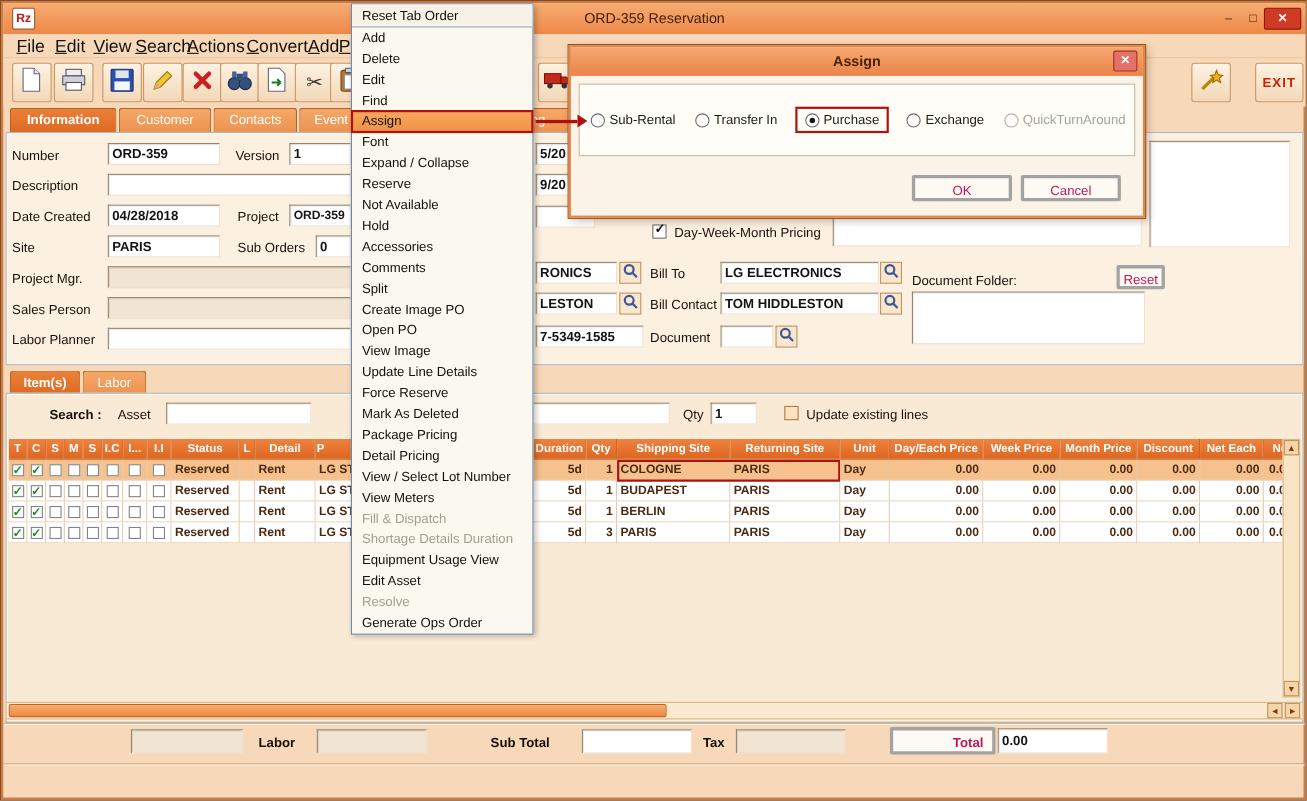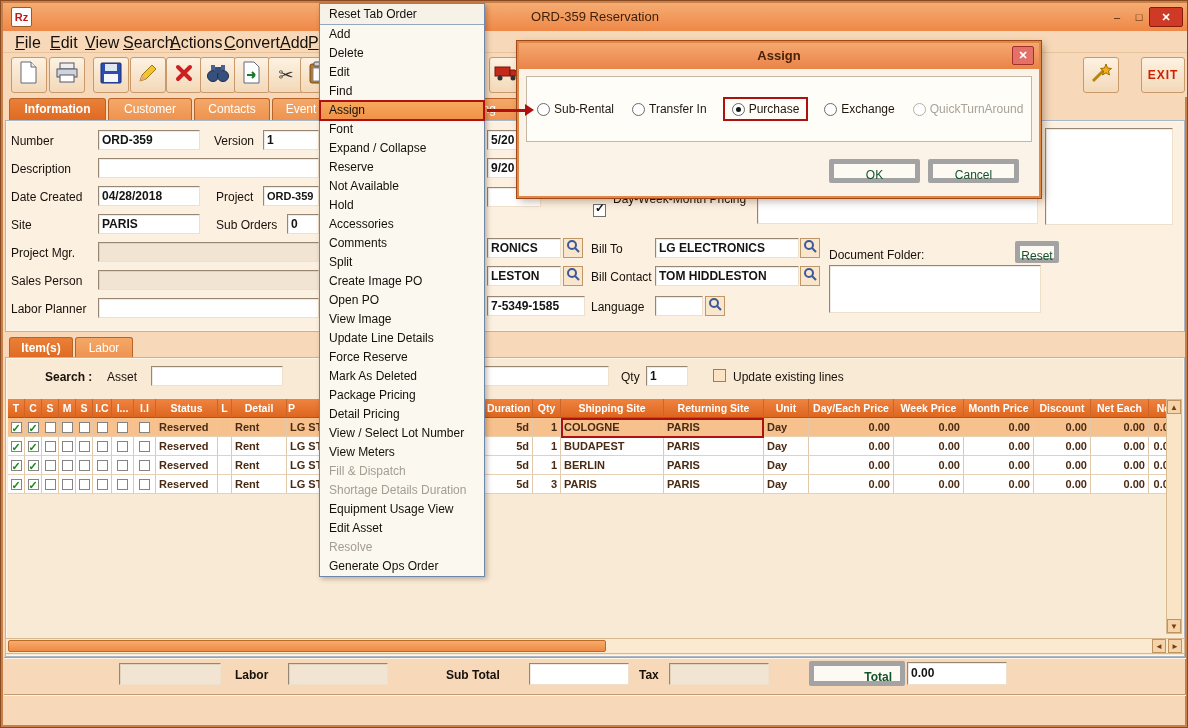--- a/index.html
+++ b/index.html
@@ -30,21 +30,21 @@
   
   .lbl{position:absolute;font-size:12px;color:#18100a;line-height:20px;white-space:nowrap}
   .lbl.b{font-weight:bold}
   .fld{position:absolute;background:#fff;border:1px solid #978672;border-right-color:#efe0cc;border-bottom-color:#efe0cc;box-shadow:inset 1px 1px 0 rgba(90,60,20,.10);font-size:12px;font-weight:bold;color:#141414;line-height:18px;padding:0 3px;white-space:nowrap;overflow:hidden;height:20px}
   .fld.dis{background:#f1e4d2}
   .fld.tall{height:auto}
   .chk{position:absolute;width:13px;height:13px;background:#fff;border:1px solid #6f6f6f}
   .chk.on::after{content:"✓";position:absolute;left:1px;top:-4px;font-size:12px;font-weight:bold;color:#141414}
   .chk.warm{background:#fbe3c4;border-color:#b87838}
   .sbtn{position:absolute;width:20px;height:20px;background:#f9e6cc;border:1px solid #bf9666;display:flex;align-items:center;justify-content:center}
-  .btn{position:absolute;background:#fdfaf4;border:5px solid #a3a3a3;font-size:12px;color:#14532d;text-align:center;border-radius:2px}
+  .btn{position:absolute;background:#fdfaf4;border:3px solid #a3a3a3;font-size:12px;color:#be185d;text-align:center;border-radius:2px}
   
   .cmenu{position:absolute;left:318px;top:2px;width:166px;background:#fbf8f0;border:1px solid #6e88ac;z-index:10;box-shadow:2px 2px 5px rgba(60,30,0,.3)}
   .mi{height:19px;line-height:19px;padding-left:9px;font-size:12px;color:#14100a;white-space:nowrap;overflow:hidden}
   .mi-header{height:21px;line-height:21px;border-bottom:1px solid #93a8c0;background:#f6f2e8}
   .mi-dis{color:#a39d92}
   .mi-hl{background:linear-gradient(180deg,#f6a95e,#f09146);outline:2px solid #b01010;outline-offset:-1px}
   
   .dialog{position:absolute;left:516px;top:40px;width:524px;height:157px;background:#fbf3e8;border:2px solid #e08848;box-shadow:0 0 0 1px #a04818,3px 3px 8px rgba(60,30,0,.35);z-index:20}
   .dlg-title{position:absolute;left:0;top:0;right:0;height:26px;background:linear-gradient(180deg,#f5a870,#ea8348);text-align:center;font-size:13px;font-weight:bold;color:#4a2208;line-height:25px}
   .dlg-close{position:absolute;right:5px;top:3px;width:22px;height:19px;background:#e4706a;border:1px solid #a03028;border-radius:2px;color:#fff;font-size:11px;font-weight:bold;text-align:center;line-height:17px}
@@ -214,21 +214,21 @@
   <div class="fld dis" style="left:97px;top:269px;width:221px"></div>
 
   <span class="lbl" style="left:10px;top:298px">Labor Planner</span>
   <div class="fld" style="left:97px;top:297px;width:221px"></div>
 
   <div class="fld" style="left:486px;top:129px;width:54px">5/20</div>
   <div class="fld" style="left:486px;top:157px;width:54px">9/20</div>
   <div class="fld" style="left:486px;top:186px;width:54px"></div>
 
   <div class="chk on" style="left:592px;top:203px"></div>
-  <span class="lbl" style="left:612px;top:188px">Day-Week-Month Pricing</span>
+  <span class="lbl" style="left:612px;top:200px">Day-Week-Month Pricing</span>
   <div class="fld tall" style="left:756px;top:189px;width:281px;height:34px"></div>
   <div class="fld tall" style="left:1044px;top:127px;width:128px;height:97px"></div>
 
   <div class="fld" style="left:486px;top:237px;width:74px">RONICS</div>
   <div class="sbtn" style="left:562px;top:237px">
       <span><svg width="14" height="14">
           <circle cx="6" cy="6" r="4" fill="none" stroke="#3a5a9a" stroke-width="2"></circle>
           <line x1="9" y1="9" x2="13" y2="13" stroke="#3a5a9a" stroke-width="2"></line>
         </svg></span>
     </div>
@@ -251,21 +251,21 @@
   <span class="lbl" style="left:590px;top:266px">Bill Contact</span>
   <div class="fld" style="left:654px;top:265px;width:144px">TOM HIDDLESTON</div>
   <div class="sbtn" style="left:799px;top:265px">
       <span><svg width="14" height="14">
           <circle cx="6" cy="6" r="4" fill="none" stroke="#3a5a9a" stroke-width="2"></circle>
           <line x1="9" y1="9" x2="13" y2="13" stroke="#3a5a9a" stroke-width="2"></line>
         </svg></span>
     </div>
 
   <div class="fld" style="left:486px;top:295px;width:98px">7-5349-1585</div>
-  <span class="lbl" style="left:590px;top:296px">Language</span>
+  <span class="lbl" style="left:590px;top:296px">Document</span>
   <div class="fld" style="left:654px;top:295px;width:48px"></div>
   <div class="sbtn" style="left:704px;top:295px">
       <span><svg width="14" height="14">
           <circle cx="6" cy="6" r="4" fill="none" stroke="#3a5a9a" stroke-width="2"></circle>
           <line x1="9" y1="9" x2="13" y2="13" stroke="#3a5a9a" stroke-width="2"></line>
         </svg></span>
     </div>
 
   <span class="lbl" style="left:828px;top:244px">Document Folder:</span>
   <div class="btn" style="left:1014px;top:240px;width:44px;height:22px;line-height:20px">Reset</div>

